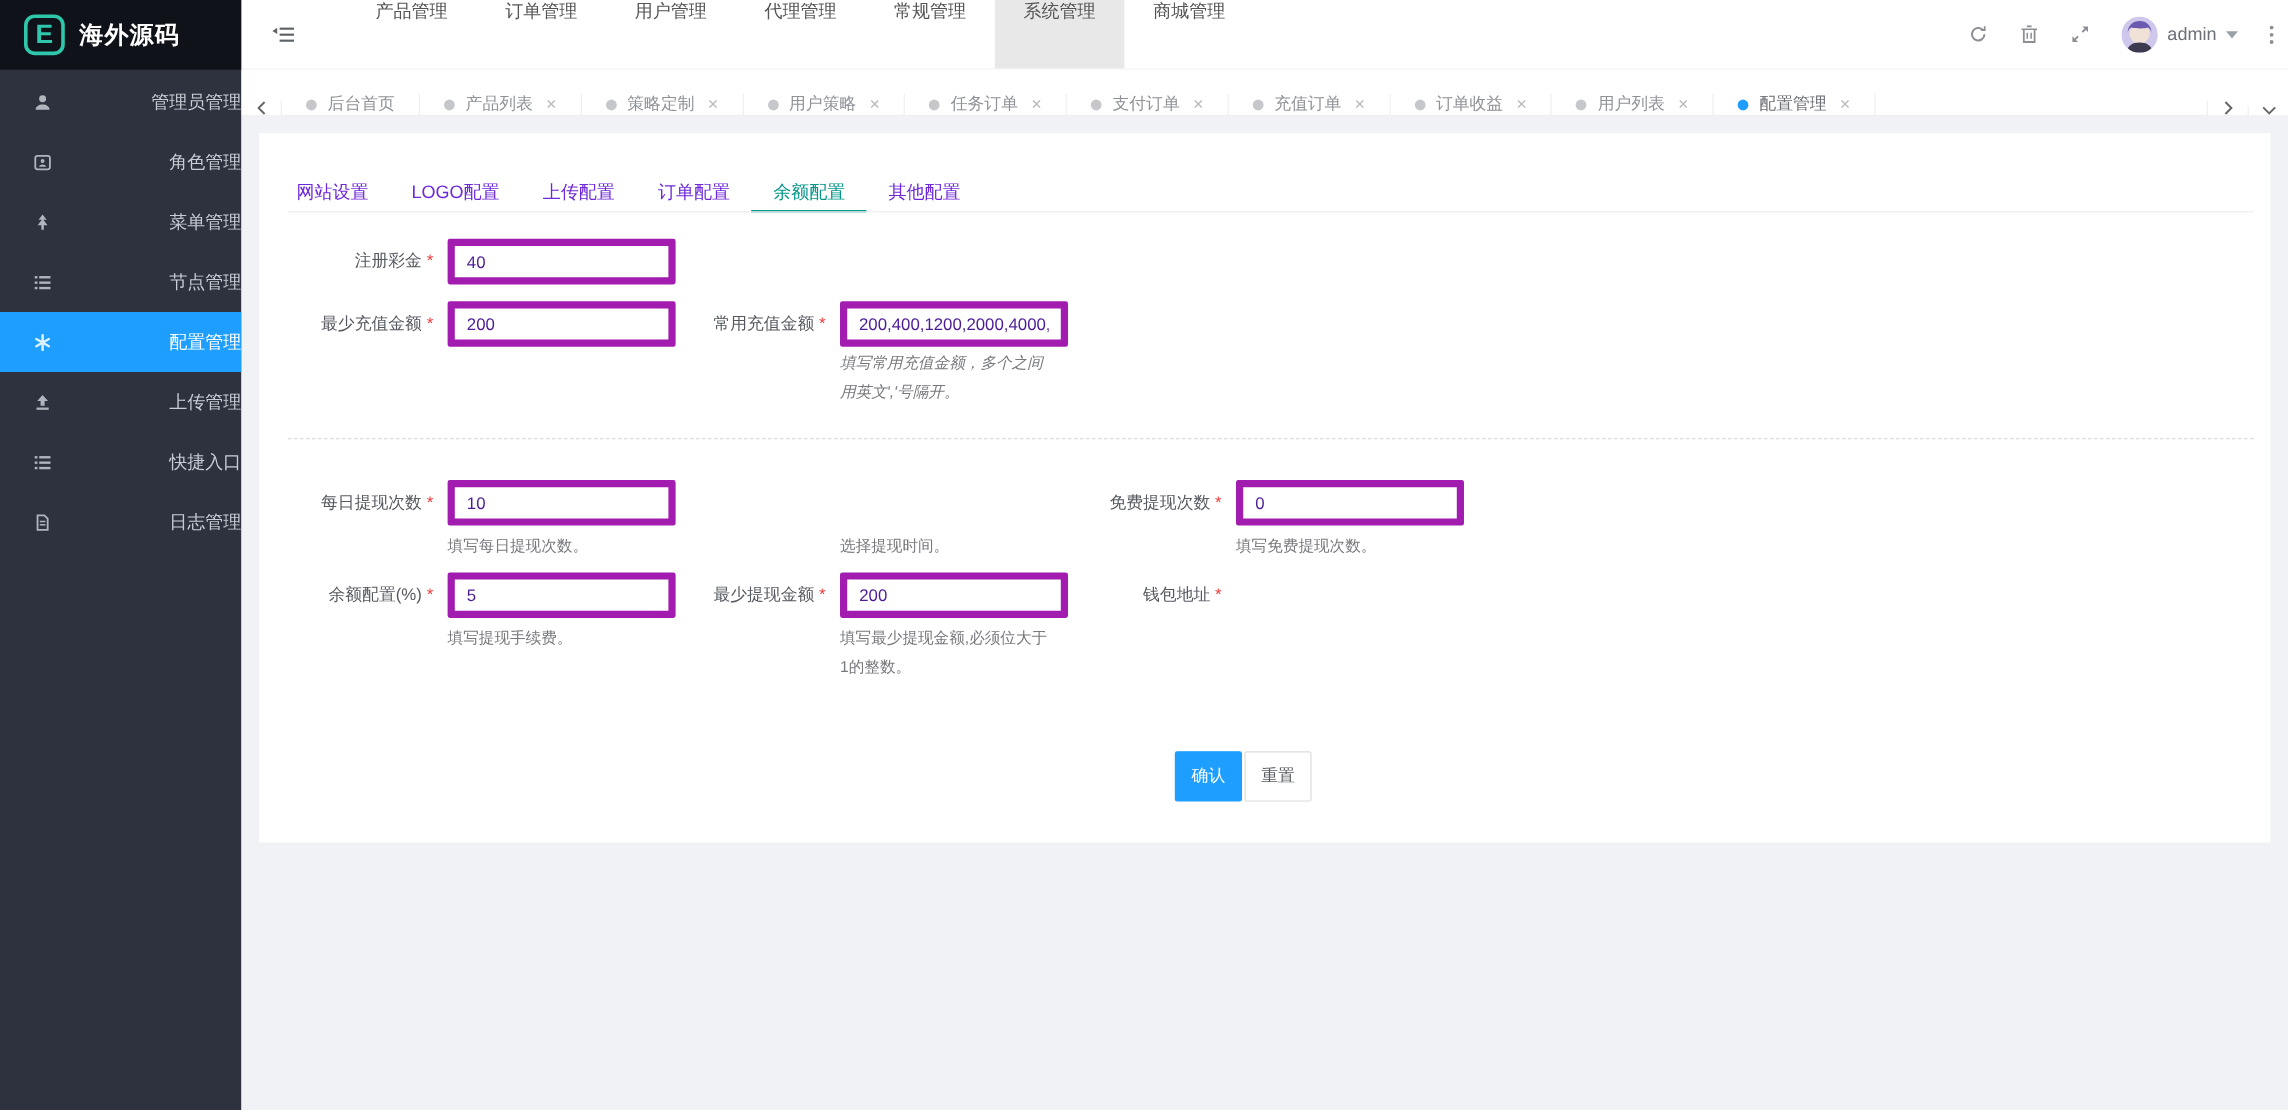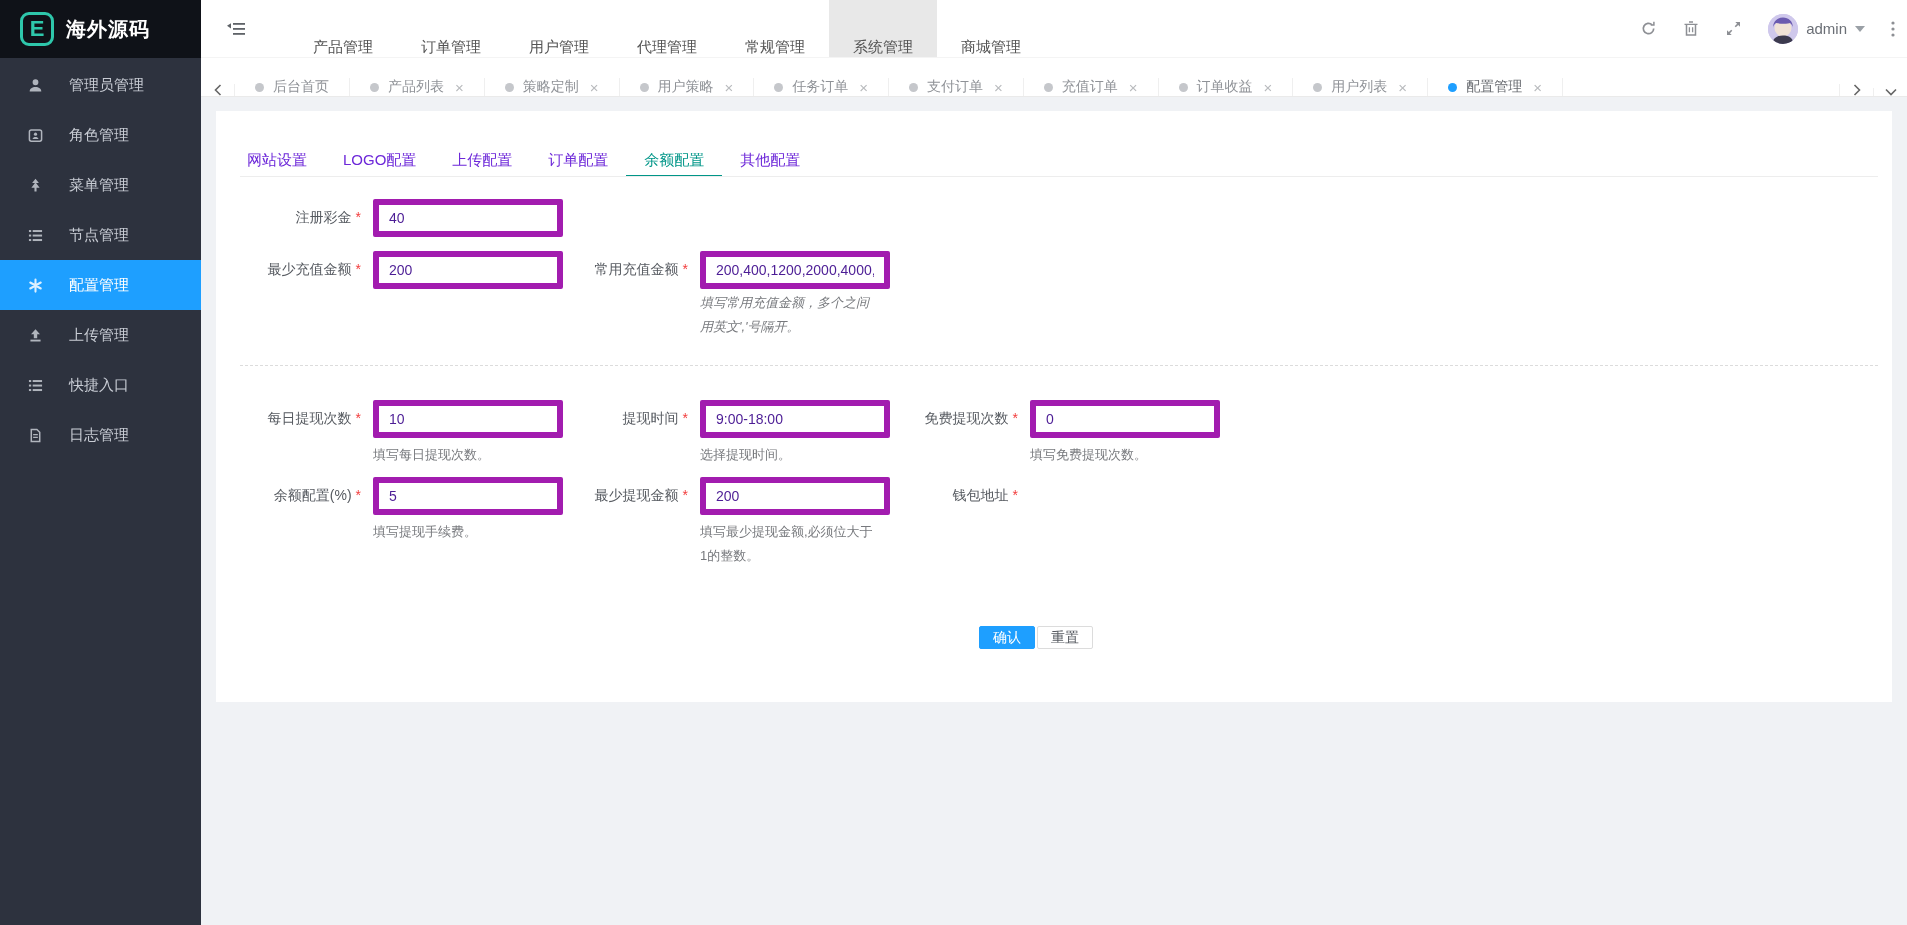--- a/index.html
+++ b/index.html
@@ -7,30 +7,30 @@
   .stage { position:relative; width:1907px; height:925px; background:#f0f2f5; overflow:hidden; }
 
   
   .sidebar { position:absolute; left:0; top:0; bottom:0; width:201px; background:#2d323e; z-index:5; }
   .logo { height:58px; background:#0f1218; display:flex; align-items:center; padding-left:20px; gap:12px; }
   .logo-badge { width:34px; height:34px; border:3px solid #2ec7ab; border-radius:9px; color:#2ec7ab;
                 display:flex; align-items:center; justify-content:center; font-size:22px; font-weight:bold; }
   .logo-text { color:#ffffff; font-size:20px; font-weight:bold; letter-spacing:1px; }
   .menu { margin-top:2px; }
   .menu-item { height:50px; display:flex; align-items:center; padding-left:28px; gap:26px;
-               color:#c8ccd4; font-size:15px; cursor:pointer; }
+               color:#c8ccd4; font-size:15px; cursor:pointer;justify-content:space-between; }
   .menu-item svg { flex:0 0 auto; opacity:.85; }
   .menu-item.active { background:#1e9fff; color:#fff; }
 
   
   .header { position:absolute; left:201px; top:0; right:0; height:58px; background:#fff;
             display:flex; align-items:stretch; border-bottom:1px solid #f4f4f4; }
   .collapse-btn { width:70px; display:flex; align-items:center; justify-content:center; cursor:pointer; color:#5f6368; }
   .nav { display:flex; align-items:stretch; margin-left:18px; }
-  .nav-item { padding:0 24px; display:flex; align-items:flex-end; font-size:15px; color:#545454; cursor:pointer; }
+  .nav-item { padding:0 24px; display:flex; align-items:flex-start; font-size:15px; color:#545454; cursor:pointer; }
   .nav-item.active { background:#e8e8e8; }
   .header-right { margin-left:auto; display:flex; align-items:center; gap:26px; padding-right:12px; }
   .hicon { color:#8d8f94; display:flex; align-items:center; cursor:pointer; }
   .avatar { width:30px; height:30px; border-radius:50%; overflow:hidden; background:#cfc6ea; flex:0 0 auto; }
   .user-wrap { display:flex; align-items:center; gap:8px; cursor:pointer; }
   .user-name { font-size:15px; color:#6b6f76; }
   .caret-down { width:0; height:0; border-left:5px solid transparent; border-right:5px solid transparent; border-top:6px solid #9aa0a6; }
 
   
   .tabbar { position:absolute; left:201px; top:58px; right:0; height:39px; background:#fff;
@@ -57,21 +57,21 @@
 
   .fgroup { position:absolute; display:flex; align-items:center; height:38px; }
   .flabel { width:145px; text-align:right; font-size:14px; color:#565a60; white-space:nowrap; }
   .req { color:#f23c3c; margin-left:4px; font-size:14px; }
   .finput { margin-left:12px; width:190px; height:38px; border:6px solid #a21caf; border-radius:2px;
             padding:0 10px; font-size:14px; color:#4c1d95; outline:none; background:#fff;
             font-family:"Liberation Sans","DejaVu Sans",sans-serif; }
   .hint { position:absolute; font-size:13px; color:#77797d; line-height:24px; white-space:nowrap; }
   .dashed-divider { position:absolute; left:24px; right:14px; top:254px; border-top:1px dashed #dcdcdc; }
 
-  .btn { position:absolute; top:515px; height:23px; padding:0 13px; font-size:14px; border-radius:2px;
+  .btn { position:absolute; top:515px; height:42px; padding:0 13px; font-size:14px; border-radius:2px;
          cursor:pointer; font-family:"Liberation Sans","DejaVu Sans",sans-serif; }
   .btn-confirm { left:763px; background:#1e9fff; border:1px solid #1e9fff; color:#fff; }
   .btn-reset { left:821px; background:#fff; border:1px solid #dcdcdc; color:#565a60; }
 
   svg { display:block; }
 </style>
 </head>
 <body>
 
 <div class="stage">
@@ -330,24 +330,20 @@
     </div>
 
     <div class="dashed-divider"></div>
 
     <div class="fgroup" style="left:0; top:289px;">
       <div class="flabel"><span>每日提现次数</span><span class="req">*</span></div>
       <input class="finput" value="10" style="">
     </div>
     <div class="hint" style="left:157px; top:332px;">填写每日提现次数。</div>
 
-    <div class="fgroup" style="left:327px; top:289px;">
-      <div class="flabel"><span>提现时间</span><span class="req">*</span></div>
-      <input class="finput" value="9:00-18:00" style="">
-    </div>
     <div class="hint" style="left:484px; top:332px;">选择提现时间。</div>
 
     <div class="fgroup" style="left:657px; top:289px;">
       <div class="flabel"><span>免费提现次数</span><span class="req">*</span></div>
       <input class="finput" value="0" style="">
     </div>
     <div class="hint" style="left:814px; top:332px;">填写免费提现次数。</div>
 
     <div class="fgroup" style="left:0; top:366px;">
       <div class="flabel"><span>余额配置(%)</span><span class="req">*</span></div>

